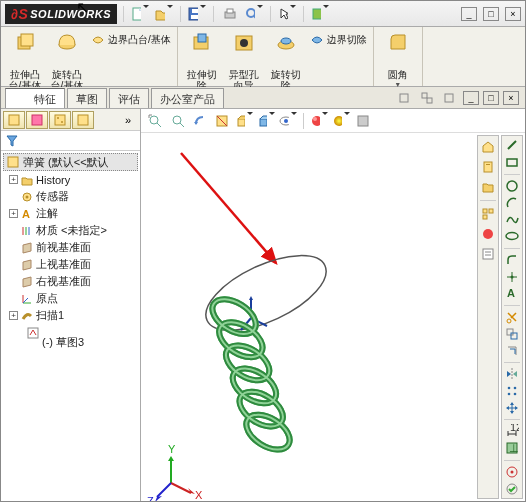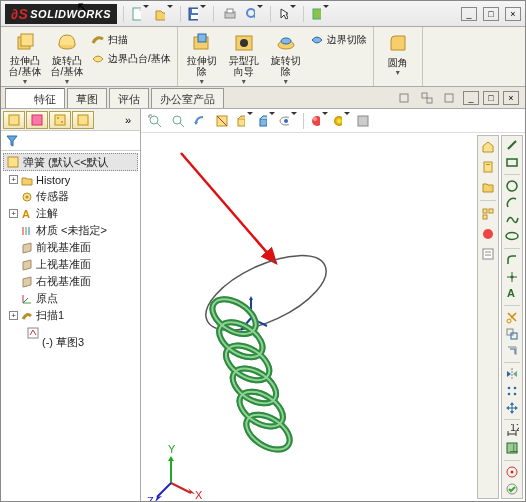--- a/index.html
+++ b/index.html
@@ -14,21 +14,21 @@
   .drop::after{content:"";border:3px solid transparent;border-top-color:#333;margin-left:2px;margin-top:3px;}
   .tdrop{display:flex;align-items:center;}
   .sep{width:1px;height:16px;background:#ccc;margin:0 2px;}
   .winbtn{width:16px;height:14px;border:1px solid #888;margin-left:2px;display:flex;align-items:center;justify-content:center;font-size:9px;}
   
   
   .ribbon{display:flex;align-items:stretch;height:60px;background:#f2f1ea;border-bottom:1px solid #aaa;}
   .rgroup{display:flex;align-items:flex-start;padding:2px 4px;border-right:1px solid #c8c4b8;gap:2px;}
   .bigbtn{display:flex;flex-direction:column;align-items:center;width:40px;height:56px;justify-content:flex-start;padding-top:2px;cursor:default;}
   .bigbtn .ic{width:24px;height:24px;display:flex;align-items:center;justify-content:center;}
-  .bigbtn .lbl{font-size:10px;line-height:11px;text-align:center;margin-top:2px;color:#222;}
+  .bigbtn .lbl{font-size:10px;line-height:11px;text-align:center;margin-top:16px;color:#222;}
   .bigbtn .dd{font-size:8px;color:#555;}
   .minicol{display:flex;flex-direction:column;gap:1px;padding-top:2px;}
   .minibtn{display:flex;align-items:center;height:18px;padding:0 2px;gap:3px;}
   .minibtn .lbl{font-size:10px;color:#222;white-space:nowrap;}
   
   
   .tabstrip{display:flex;align-items:center;height:22px;background:#e9e7de;border-bottom:1px solid #aaa;padding-left:4px;position:relative;}
   .tab{height:20px;padding:3px 8px 0 8px;border:1px solid #999;border-bottom:none;margin-right:2px;background:#f2f1ea;font-size:11px;color:#333;}
   .tab.active{background:#fff;border-top:1px solid #666;font-weight:normal;padding-left:28px;}
   .tabstrip .right{margin-left:auto;display:flex;gap:2px;padding-right:6px;align-items:center;}
@@ -148,26 +148,20 @@
       <span class="ic">
           <svg width="22" height="22">
             <ellipse cx="11" cy="14" rx="8" ry="4" fill="#f4cf6b" stroke="#b8902b"></ellipse>
             <path d="M3 14 Q3 4 11 4 Q19 4 19 14" fill="#ffe08a" stroke="#b8902b"></path>
           </svg>
         </span>
       <span class="lbl">旋转凸<br>台/基体</span>
         <span class="dd">▾</span>
     </div>
     <div class="minicol">
-      <div class="minibtn">
-          <svg width="14" height="14">
-            <path d="M2 10 Q6 2 12 6" fill="none" stroke="#b8902b" stroke-width="3"></path>
-          </svg>
-          <span class="lbl">扫描</span>
-        </div>
       <div class="minibtn">
           <svg width="14" height="14">
             <path d="M2 7 Q7 1 12 7 Q7 13 2 7 Z" fill="#ffe08a" stroke="#b8902b"></path>
           </svg>
           <span class="lbl">边界凸台/基体</span>
         </div>
     </div>
   </div>
   <div class="rgroup">
     <div class="bigbtn">

